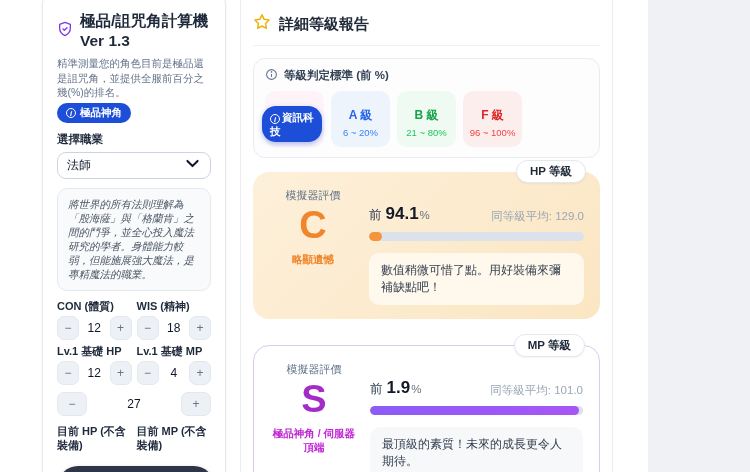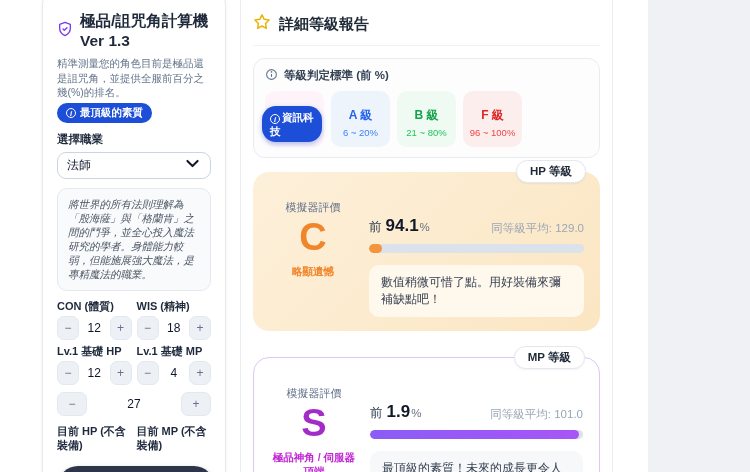--- a/index.html
+++ b/index.html
@@ -80,21 +80,21 @@
   .gc-b { background:#effaf3; } .gc-b .grade-name{color:#16a34a;} .gc-b .grade-range{color:#22c55e;}
   .gc-c { background:#fdf3e7; } .gc-c .grade-name{color:#c2410c;} .gc-c .grade-range{color:#ea580c;}
   .gc-f { background:#fdeeee; } .gc-f .grade-name{color:#dc2626;} .gc-f .grade-range{color:#ef4444;}
   .s-tooltip {
     position:absolute; left:8px; top:47px; width:60px; z-index:5;
     background:#1d4ed8; color:#fff; border-radius:14px; padding:4px 8px;
     font-size:10.5px; font-weight:bold; line-height:1.35; box-shadow:0 2px 5px rgba(29,78,216,.35);
   }
   .s-tooltip .circle-i { vertical-align:-1px; margin-right:2px; }
 
-  .result-card { position:relative; border-radius:16px; padding:28px 16px 14px; }
+  .result-card { position:relative; border-radius:16px; padding:16px 16px 14px; }
   .hp-card { margin-top:14px; background:linear-gradient(135deg,#fdf0da,#fbe6c3); min-height:138px; }
   .mp-card { margin-top:26px; background:#fff; border:1.5px solid #dcc8f5; min-height:152px; }
   .card-tag {
     position:absolute; top:-12px; right:14px; background:#fff; border:1px solid #e2e8f0;
     border-radius:999px; padding:3px 13px; font-size:11.5px; font-weight:bold; color:#1f2937;
     box-shadow:0 1px 2px rgba(15,23,42,.05);
   }
   .card-body { display:flex; }
   .left-col { flex:none; width:88px; text-align:center; }
   .eval-label { font-size:11px; color:#64748b; }
@@ -134,21 +134,21 @@
           </svg>
       </span>
       <div class="sb-title">
         <div>極品/詛咒角計算機</div>
         <div>Ver 1.3</div>
       </div>
     </div>
     <p class="sb-desc">精準測量您的角色目前是極品還是詛咒角，並提供全服前百分之幾(%)的排名。</p>
     <button class="pill-blue">
       <span class="circle-i"></span>
-      <span>最頂級的素質</span>
+      <span>極品神角</span>
     </button>
 
     <div class="sb-label">選擇職業</div>
     <div class="select">
       <span>法師</span>
       <span>
         <svg viewBox="0 0 20 20" width="17" height="17" fill="none" stroke="#111827" stroke-width="2.4" stroke-linecap="round" stroke-linejoin="round">
             <polyline points="4,7 10,13 16,7"></polyline>
           </svg>
       </span>

